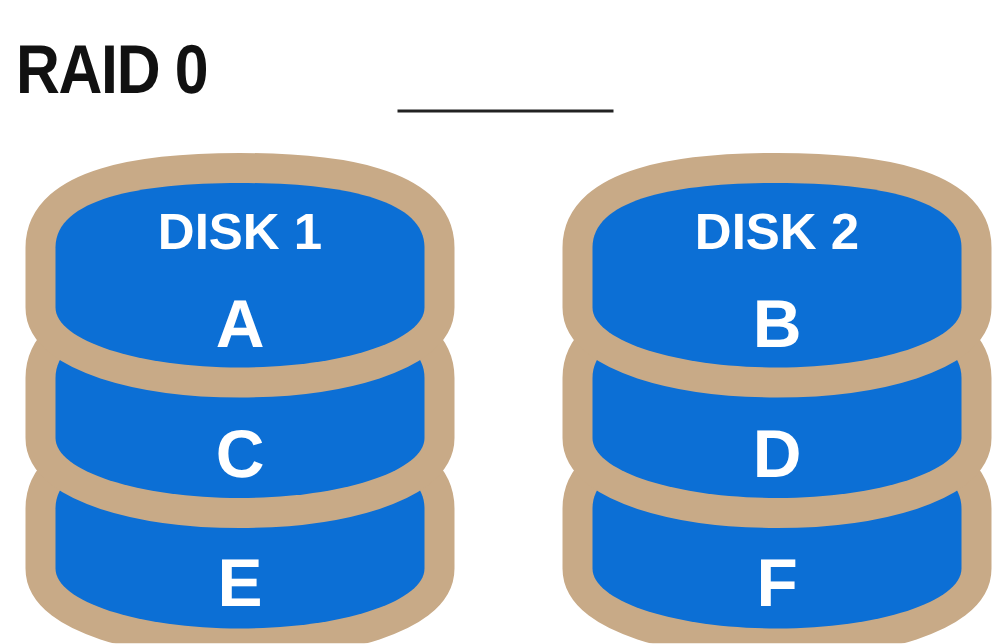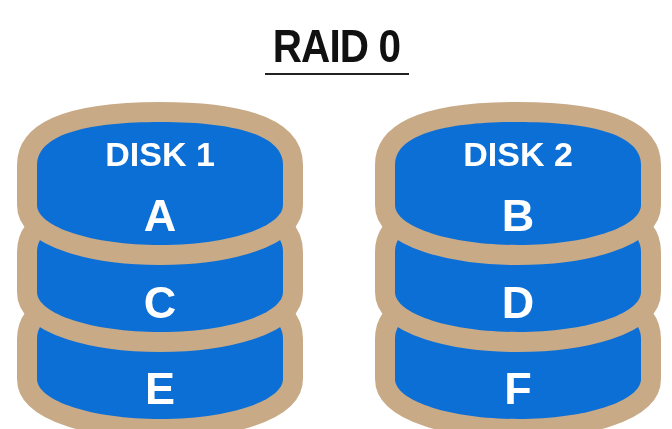--- a/index.html
+++ b/index.html
@@ -12,21 +12,20 @@
       height: 429px;
       overflow: hidden;
       position: relative;
       font-family: "Liberation Sans", sans-serif;
     }
     .title {
       position: absolute;
       left: 0;
       width: 672px;
       top: 23px;
-      text-align: center;
       margin: 0;
       line-height: 1;
     }
     .title span {
       display: inline-block;
       font-family: "Liberation Sans", sans-serif;
       font-weight: bold;
       font-size: 46px;
       color: #111111;
       letter-spacing: -1px;

